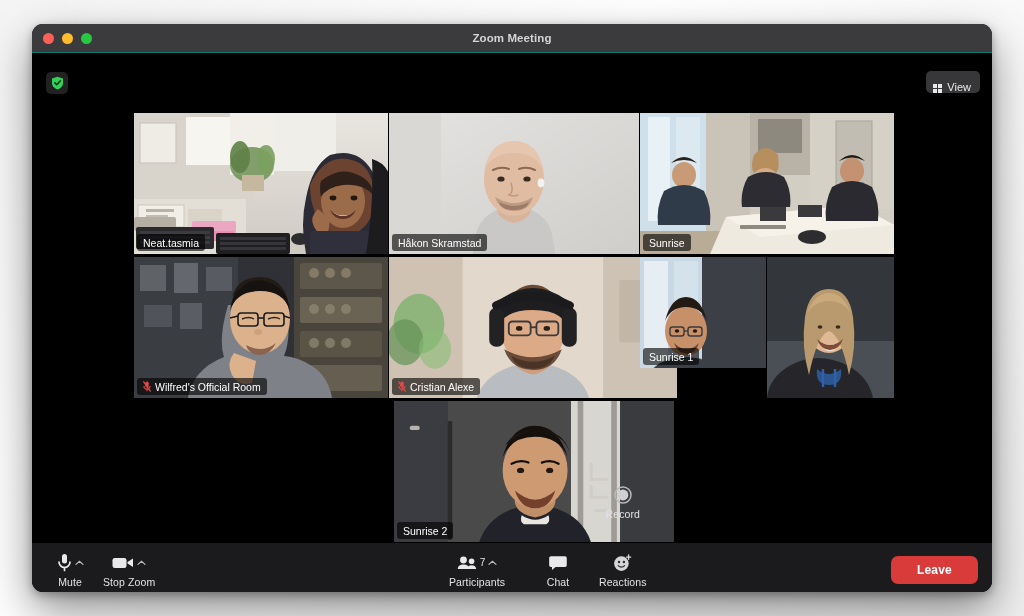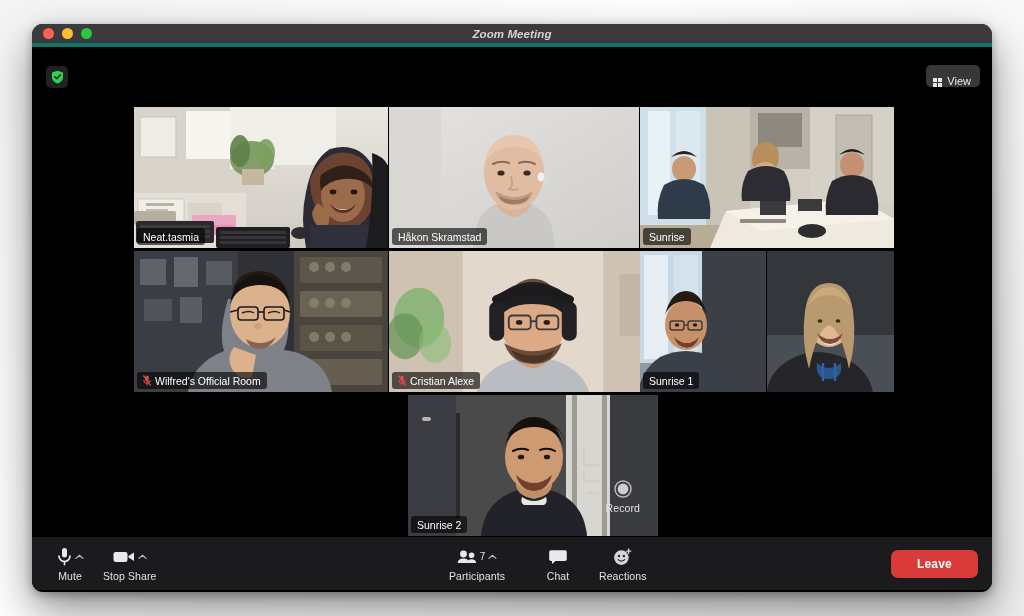--- a/index.html
+++ b/index.html
@@ -25,27 +25,26 @@
     width: 960px;
     height: 568px;
     border-radius: 11px;
     overflow: hidden;
     background: #000;
     box-shadow: 0 18px 44px rgba(0,0,0,0.45), 0 3px 10px rgba(0,0,0,0.3);
   }
 
   
   #titlebar {
-    height: 23px;
+    height: 29px;
     background: #3b3b3d;
-    border-bottom: 4px solid #0f766e;
+    border-bottom: 1px solid #0f766e;
     display: flex;
     align-items: center;
     position: relative;
-    font-style: italic;
   }
   .traffic-lights {
     display: flex;
     gap: 8px;
     padding-left: 11px;
     align-items: center;
   }
   .tl {
     width: 11px; height: 11px;
     border-radius: 50%;
@@ -463,21 +462,21 @@
           <svg class="mic-muted" width="8" height="11" viewBox="0 0 8 11">
             <rect x="2.3" y="0.5" width="3.4" height="6" rx="1.7" fill="#e04a4a"></rect>
             <path d="M0.9 5 a3.1 3.1 0 0 0 6.2 0" stroke="#e04a4a" stroke-width="1.1" fill="none"></path>
             <path d="M4 8.1 v2.2" stroke="#e04a4a" stroke-width="1.1"></path>
             <path d="M0.4 0.4 L7.6 10.6" stroke="#e04a4a" stroke-width="1.3"></path>
           </svg>
           <span>Cristian Alexe</span>
         </div>
       </div>
 
-      <div class="tile" style="left:608px; top:204px; width:126px; height:141px;">
+      <div class="tile" style="left:608px; top:204px; width:126px; height:111px;">
         <div class="media">
           <svg class="scene" viewBox="0 0 126 141" preserveAspectRatio="none">
             <rect width="126" height="141" fill="#2c2e33"></rect>
             <rect x="0" y="0" width="62" height="112" fill="#c8d8e4"></rect>
             <rect x="4" y="4" width="24" height="104" fill="#e6eef4"></rect>
             <rect x="34" y="4" width="24" height="104" fill="#d4e2ec"></rect>
             <rect x="62" y="0" width="64" height="141" fill="#3c4046"></rect>
             <rect x="0" y="112" width="62" height="29" fill="#8d9aa4"></rect>
             <path d="M20 106 q26 -12 52 0 q18 12 22 35 h-96 q4 -23 22 -35z" fill="#3b4048"></path>
             <ellipse cx="46" cy="74" rx="21" ry="25" fill="#c79068"></ellipse>
@@ -512,21 +511,21 @@
             <ellipse cx="71" cy="70" rx="2.4" ry="1.8" fill="#3a2a20"></ellipse>
             <path d="M52 84 q11 8 22 0 q-4 10 -11 10 q-7 0 -11 -10z" fill="#f4ebe3"></path>
             <path d="M50 82 q13 12 26 0 q-4 11 -13 11 q-9 0 -13 -11z" fill="#7d4b38"></path>
             <path d="M50 112 q12 10 24 0 q2 16 -12 16 q-14 0 -12 -16z" fill="#2e5c9a" opacity="0.9"></path>
             <path d="M56 112 v18" stroke="#2f62a8" stroke-width="2.4" fill="none"></path>
             <path d="M68 112 v18" stroke="#2f62a8" stroke-width="2.4" fill="none"></path>
           </svg>
         </div>
       </div>
 
-      <div class="tile" style="left:376px; top:348px; width:250px; height:141px;">
+      <div class="tile" style="left:362px; top:348px; width:280px; height:141px;">
         <div class="media">
           <svg class="scene" viewBox="0 0 250 141" preserveAspectRatio="none">
             <rect width="250" height="141" fill="#2f3035"></rect>
             <rect x="0" y="0" width="48" height="141" fill="#3b3c41"></rect>
             <rect x="48" y="0" width="110" height="141" fill="#4b4a4a"></rect>
             <rect x="158" y="0" width="44" height="141" fill="#d8d6d0"></rect>
             <rect x="202" y="0" width="48" height="141" fill="#3a3b3f"></rect>
             <rect x="164" y="0" width="5" height="141" fill="#9d9b94"></rect>
             <rect x="194" y="0" width="5" height="141" fill="#9d9b94"></rect>
             <rect x="14" y="22" width="9" height="4" rx="2" fill="#b6b4ac"></rect>
@@ -581,21 +580,21 @@
       <div class="tb-item">
         <div class="tb-icon-row">
           <svg width="22" height="15" viewBox="0 0 22 15">
             <rect x="0.5" y="3" width="14" height="10" rx="2.2" fill="#e9e9eb"></rect>
             <path d="M15.5 7 L21 3.5 V12 L15.5 8.5 Z" fill="#e9e9eb"></path>
           </svg>
           <svg class="chevron" width="9" height="6" viewBox="0 0 9 6">
             <path d="M1 4.4 L4.5 1.2 L8 4.4" stroke="#bdbdc0" stroke-width="1.2" fill="none" stroke-linecap="round"></path>
           </svg>
         </div>
-        <span class="tb-label">Stop Share</span>
+        <span class="tb-label">Stop Zoom</span>
       </div>
 
     </div>
 
     <div class="tb-center">
 
       <div class="tb-item">
         <div class="tb-icon-row">
           <svg width="20" height="14" viewBox="0 0 20 14">
             <circle cx="6.5" cy="4" r="3.4" fill="#e9e9eb"></circle>

